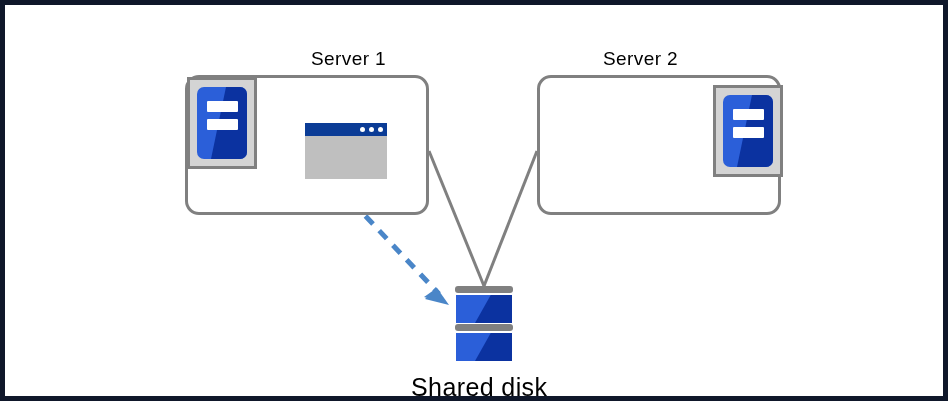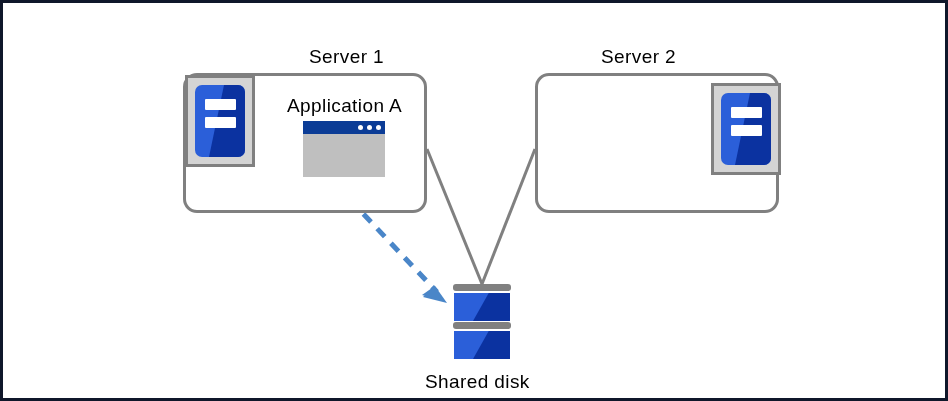--- a/index.html
+++ b/index.html
@@ -5,21 +5,21 @@
   html, body {
     margin: 0;
     padding: 0;
     background: #ffffff;
   }
   #canvas {
     position: relative;
     width: 948px;
     height: 401px;
     background: #ffffff;
-    border: 3px solid #0f172a;
+    border: 5px solid #0f172a;
     box-sizing: border-box;
     overflow: hidden;
     font-family: "Liberation Sans", sans-serif;
   }
   .svg-layer {
     position: absolute;
     left: 0;
     top: 0;
     width: 948px;
     height: 401px;
@@ -36,23 +36,23 @@
     top: 43px;
   }
   #server1-title { left: 306px; }
   #server2-title { left: 598px; }
   #app-a-label {
     font-size: 19px;
     top: 92px;
     left: 284px;
   }
   #shared-disk-label {
-    font-size: 19px;
+    font-size: 25px;
     top: 368px;
-    left: 422px;
+    left: 406px;
   }
   .server-box {
     position: absolute;
     border: 3px solid #808080;
     border-radius: 14px;
     background: #ffffff;
     box-sizing: border-box;
   }
   #server1-box {
     left: 180px;
@@ -201,21 +201,20 @@
   </div>
 
   <div class="server-icon" id="server2-icon">
     <div class="chip">
       <div class="shade"></div>
       <div class="bar b1"></div>
       <div class="bar b2"></div>
     </div>
   </div>
 
-  <div class="label" id="app-a-label">Application A</div>
 
   <div id="app-window">
     <div class="titlebar">
       <div class="dot d1"></div>
       <div class="dot d2"></div>
       <div class="dot d3"></div>
     </div>
   </div>
 
   <div id="disk">

